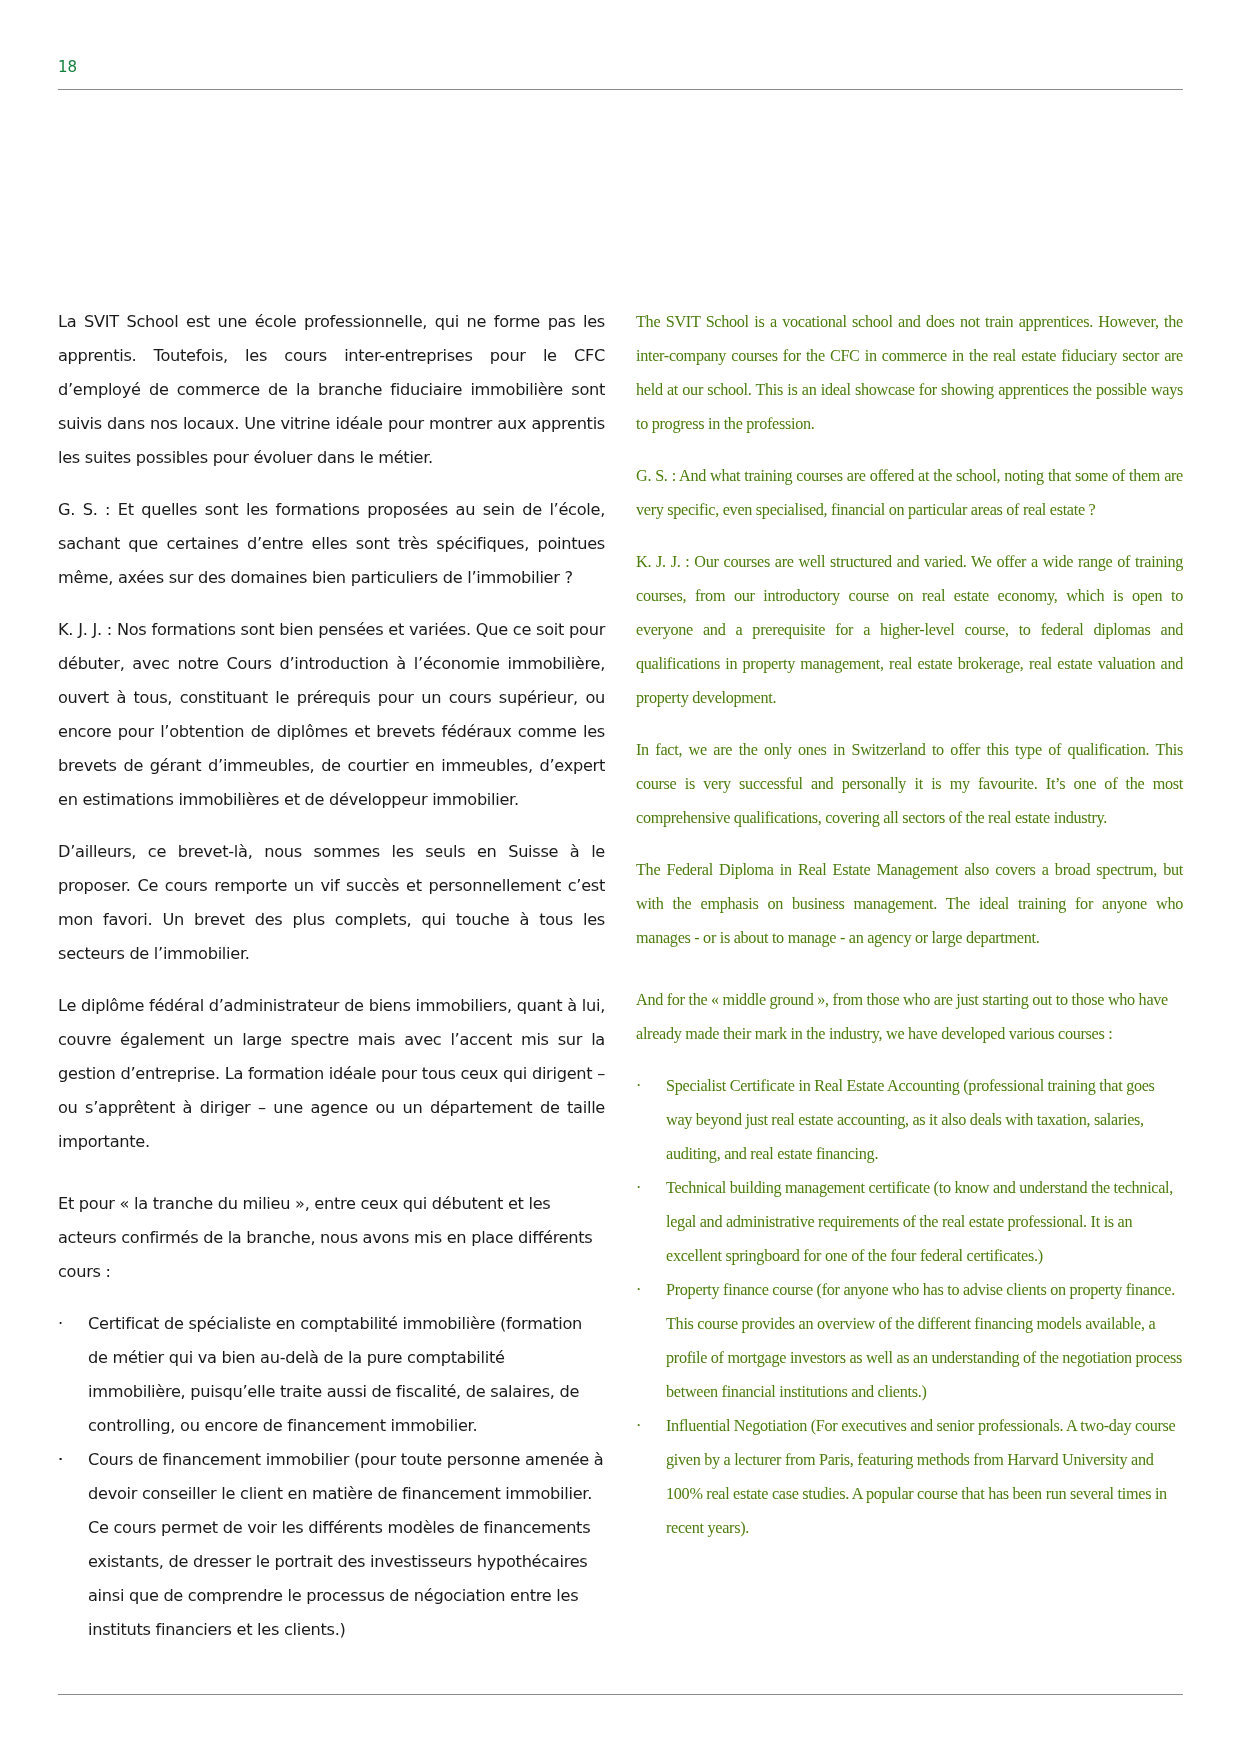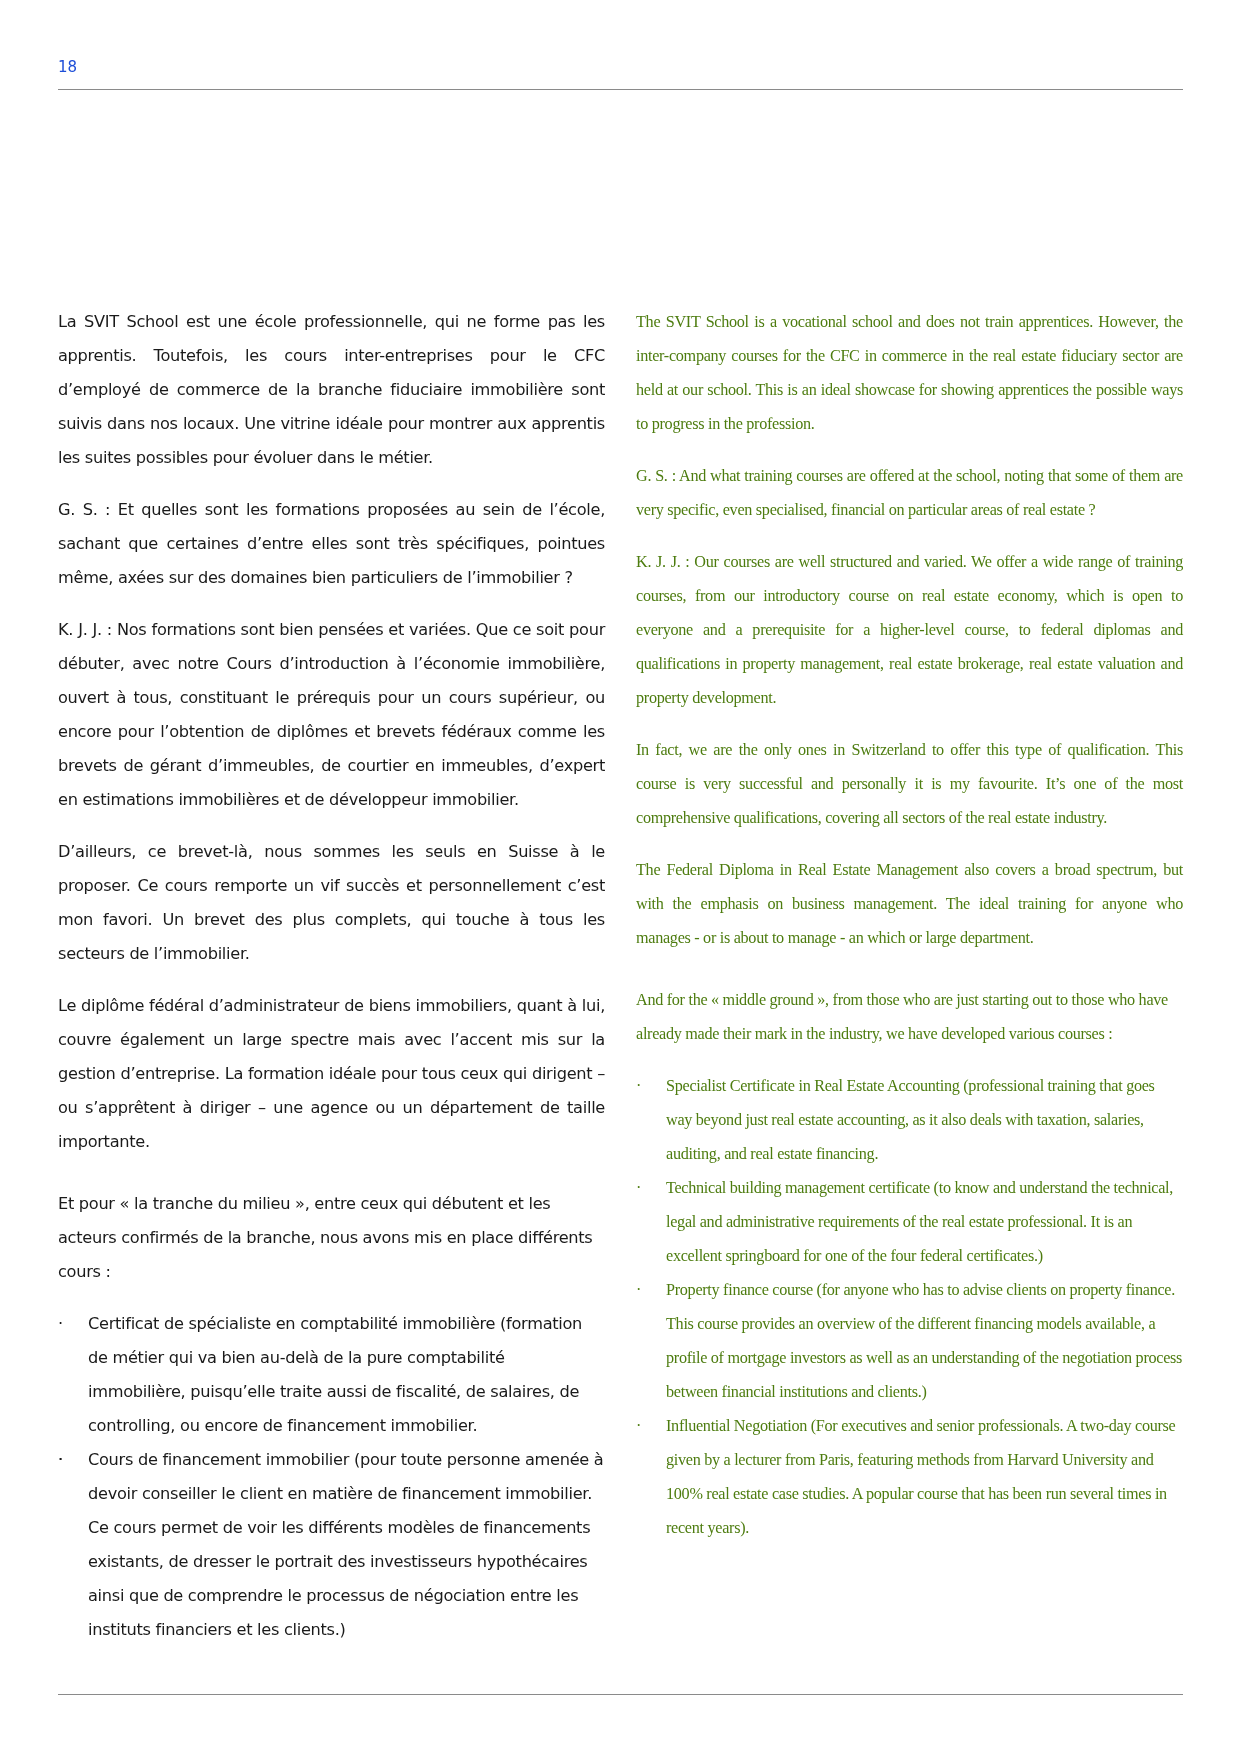--- a/index.html
+++ b/index.html
@@ -1,19 +1,19 @@
 <!DOCTYPE html>
 <html><head>
   <meta charset="utf-8">
   <style>
     html, body { margin: 0; padding: 0; background: #ffffff; }
     body { width: 1240px; height: 1754px; position: relative; overflow: hidden; }
     .page-number {
       position: absolute; left: 58px; top: 58px;
-      font-family: "DejaVu Sans", sans-serif; font-size: 15px; color: #1d4ed8;
+      font-family: "DejaVu Sans", sans-serif; font-size: 15px; color: #15803d;
     }
     .rule { position: absolute; left: 58px; width: 1125px; height: 1px; background: #8a8a8a; }
     .rule.top { top: 89px; }
     .rule.bottom { top: 1694px; }
     .col {
       position: absolute; top: 305px; width: 547px;
       font-family: "DejaVu Sans", sans-serif; font-size: 16.2px; line-height: 34px;
       letter-spacing: -0.3px;
     }
     .col.fr { left: 58px; color: #1a1a1a; }
@@ -50,21 +50,21 @@
       <span>Cours de financement immobilier (pour toute personne amenée à devoir conseiller le client en matière de financement immobilier. Ce cours permet de voir les différents modèles de financements existants, de dresser le portrait des investisseurs hypothécaires ainsi que de comprendre le processus de négociation entre les instituts financiers et les clients.)</span>
     </li>
   </ul>
 </div>
 
 <div class="col en">
   <p>The SVIT School is a vocational school and does not train apprentices. However, the inter-company courses for the CFC in commerce in the real estate fiduciary sector are held at our school. This is an ideal showcase for showing apprentices the possible ways to progress in the profession.</p>
   <p>G. S. : And what training courses are offered at the school, noting that some of them are very specific, even specialised, financial on particular areas of real estate ?</p>
   <p>K. J. J. : Our courses are well structured and varied. We offer a wide range of training courses, from our introductory course on real estate economy, which is open to everyone and a prerequisite for a higher-level course, to federal diplomas and qualifications in property management, real estate brokerage, real estate valuation and property development.</p>
   <p>In fact, we are the only ones in Switzerland to offer this type of qualification. This course is very successful and personally it is my favourite. It’s one of the most comprehensive qualifications, covering all sectors of the real estate industry.</p>
-  <p>The Federal Diploma in Real Estate Management also covers a broad spectrum, but with the emphasis on business management. The ideal training for anyone who manages - or is about to manage - an which or large department.</p>
+  <p>The Federal Diploma in Real Estate Management also covers a broad spectrum, but with the emphasis on business management. The ideal training for anyone who manages - or is about to manage - an agency or large department.</p>
   <p class="left">And for the « middle ground », from those who are just starting out to those who have already made their mark in the industry, we have developed various courses :</p>
   <ul>
     <li>
       <span class="bullet">·</span>
       <span>Specialist Certificate in Real Estate Accounting (professional training that goes way beyond just real estate accounting, as it also deals with taxation, salaries, auditing, and real estate financing.</span>
     </li>
     <li>
       <span class="bullet">·</span>
       <span>Technical building management certificate (to know and understand the technical, legal and administrative requirements of the real estate professional. It is an excellent springboard for one of the four federal certificates.)</span>
     </li>

